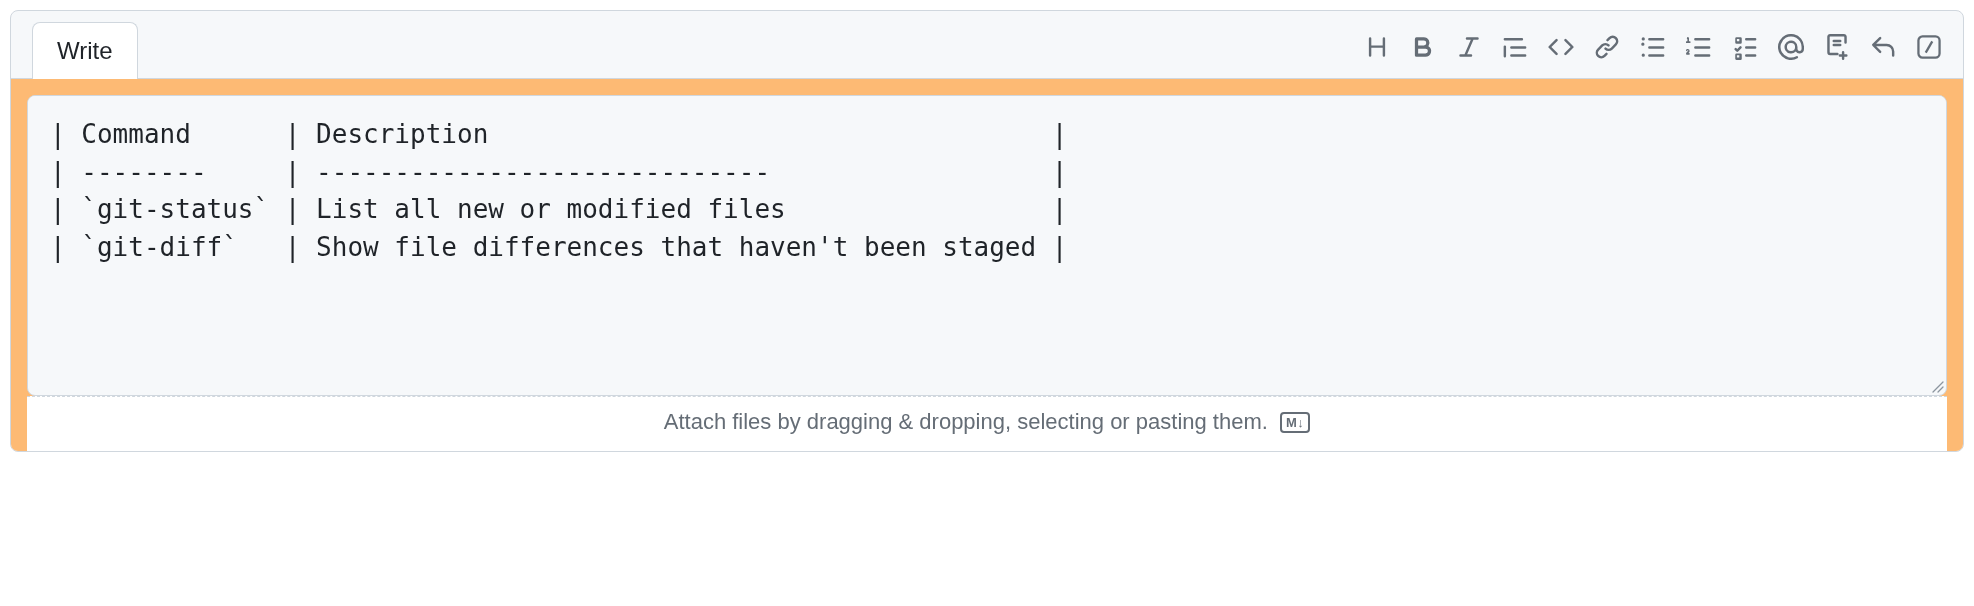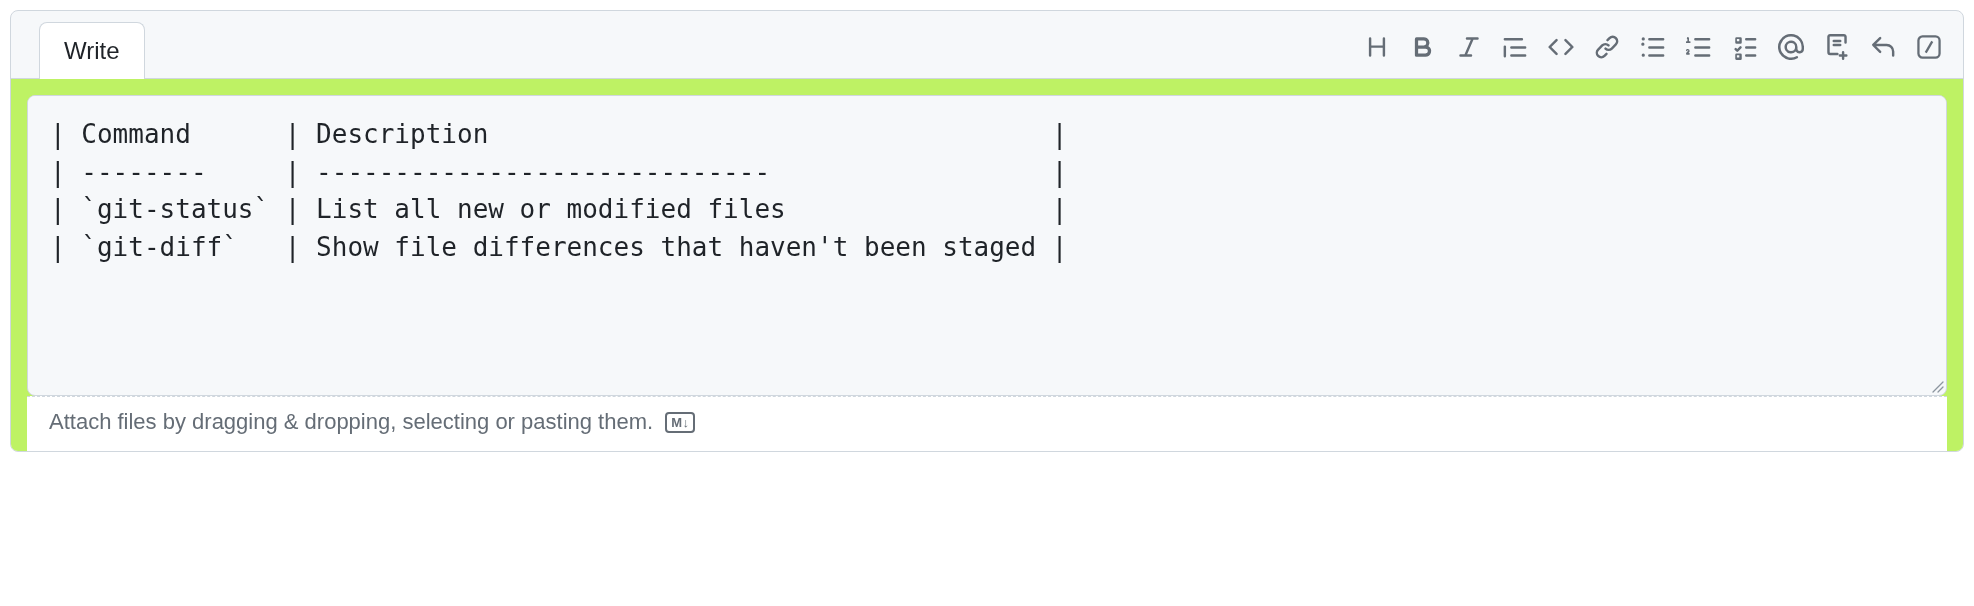--- a/index.html
+++ b/index.html
@@ -21,21 +21,21 @@
       align-items: flex-start;
       justify-content: space-between;
       padding: 0 12px;
       padding-top: 10px;
       min-height: 62px;
     }
     .tabs {
       display: flex;
       align-items: flex-end;
       gap: 0;
-      margin-left: 16px;
+      margin-left: 9px;
       height: 100%;
     }
     .tab {
       padding: 14px 24px 14px 24px;
       font-size: 24px;
       color: #656d76;
       cursor: pointer;
       border: 1.5px solid transparent;
       border-bottom: none;
       background: transparent;
@@ -66,21 +66,21 @@
       width: 28px;
       height: 28px;
       display: flex;
       align-items: center;
       justify-content: center;
       cursor: pointer;
       color: #656d76;
     }
     .tb-btn svg { width: 26px; height: 26px; }
     .body-area {
-      background: #bef264;
+      background: #fdba74;
       border-top: 1.5px solid #d0d7de;
       padding: 16px 16px 0 16px;
       position: relative;
       z-index: 1;
     }
     .textarea-wrap {
       border: 1.5px solid #d0d7de;
       border-radius: 8px;
       overflow: hidden;
       background: #f6f8fa;
@@ -108,21 +108,21 @@
       height: 14px;
       position: relative;
     }
     .resize-handle svg{
       position:absolute;
       right:2px;
       bottom:2px;
     }
     .footer {
       display: flex;
-      justify-content: flex-start;
+      justify-content: center;
       align-items: center;
       padding: 12px 22px 16px 22px;
       border-top: 1.5px dashed #d0d7de;
       background: #ffffff;
       font-size: 22px;
       color: #656d76;
       gap: 12px;
     }
     .md-badge {
       border: 2px solid #656d76;

